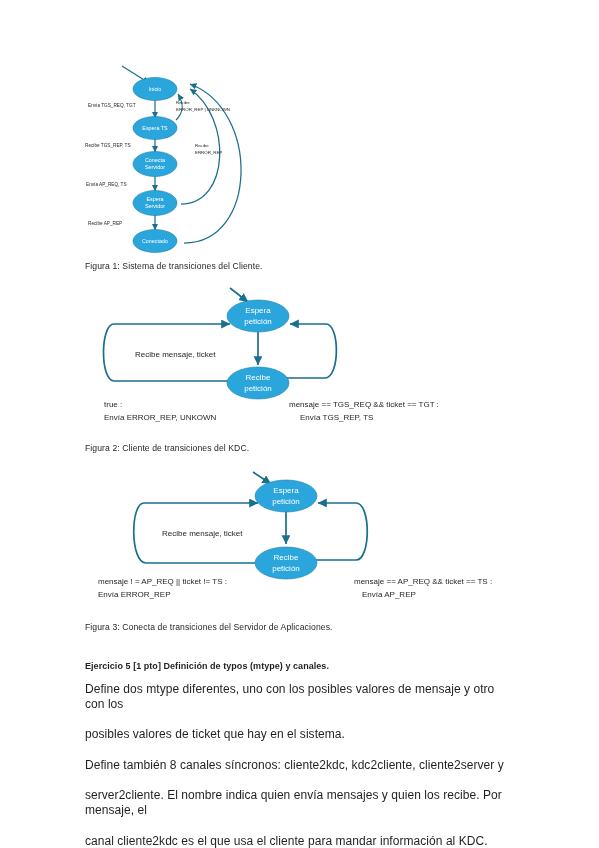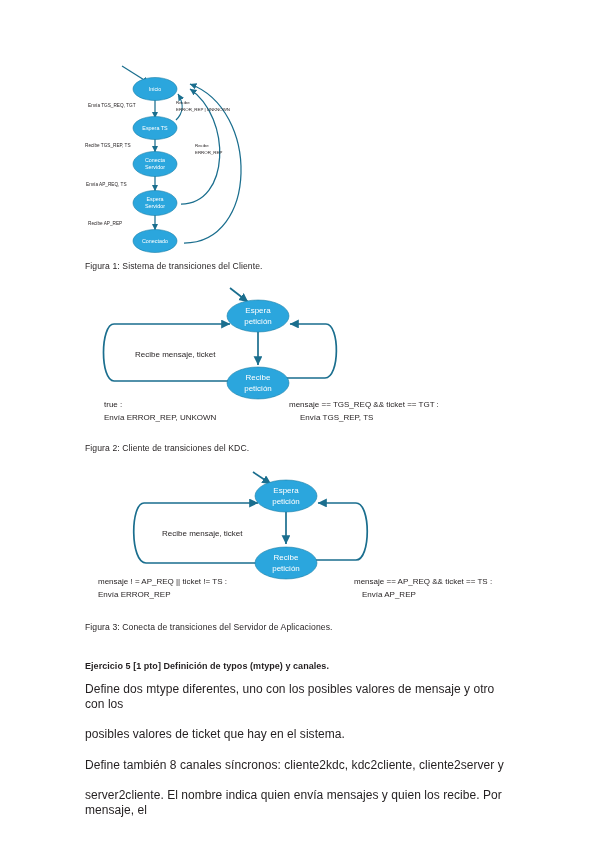--- a/index.html
+++ b/index.html
@@ -226,15 +226,16 @@
 
   <div class="caption" style="top:621px;">Figura 3: Conecta de transiciones del Servidor de Aplicaciones.</div>
 
   <div class="body-block" style="top:659px;">
     <p class="ex-heading">Ejercicio 5 [1 pto] Definición de typos (mtype) y canales.</p>
     <div class="spacer-sm"></div>
     <p class="ex-para">Define dos mtype diferentes, uno con los posibles valores de mensaje y otro con los</p>
     <p class="ex-para">posibles valores de ticket que hay en el sistema.</p>
     <p class="ex-para">Define también 8 canales síncronos: cliente2kdc, kdc2cliente, cliente2server y</p>
     <p class="ex-para">server2cliente. El nombre indica quien envía mensajes y quien los recibe. Por mensaje, el</p>
+    <p class="ex-para">canal cliente2kdc es el que usa el cliente para mandar información al KDC.</p>
   </div>
 
 </div>
 
 </body></html>

